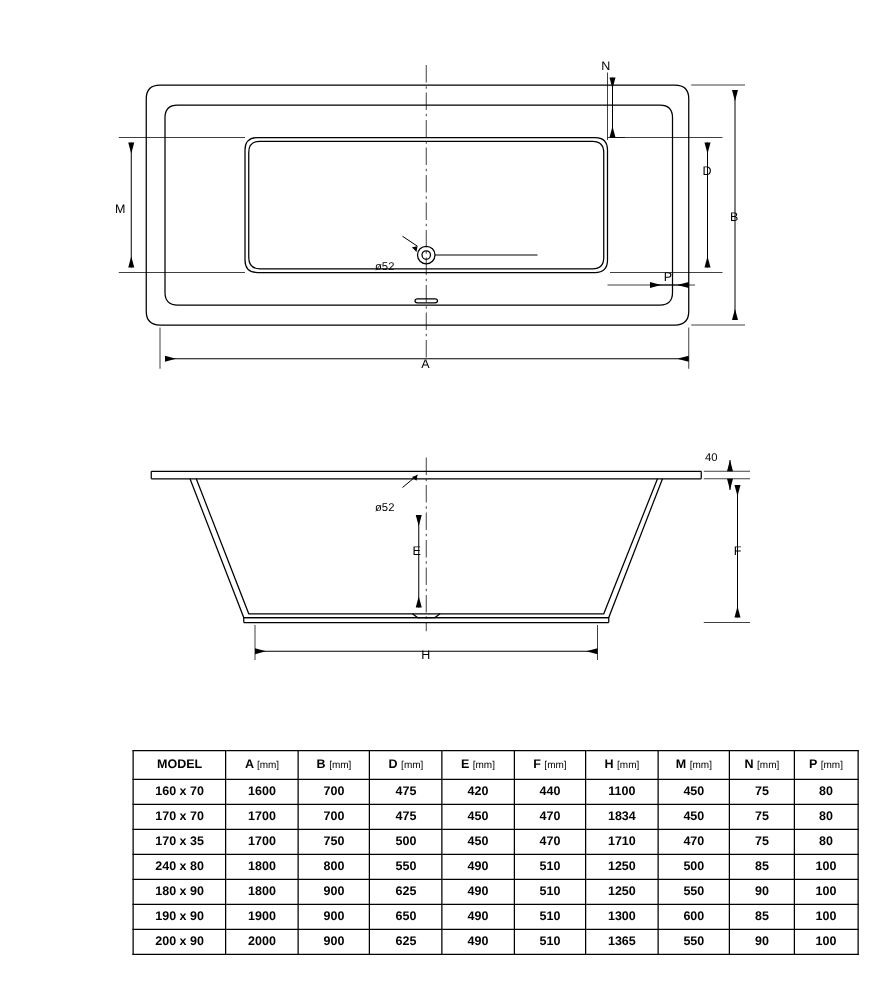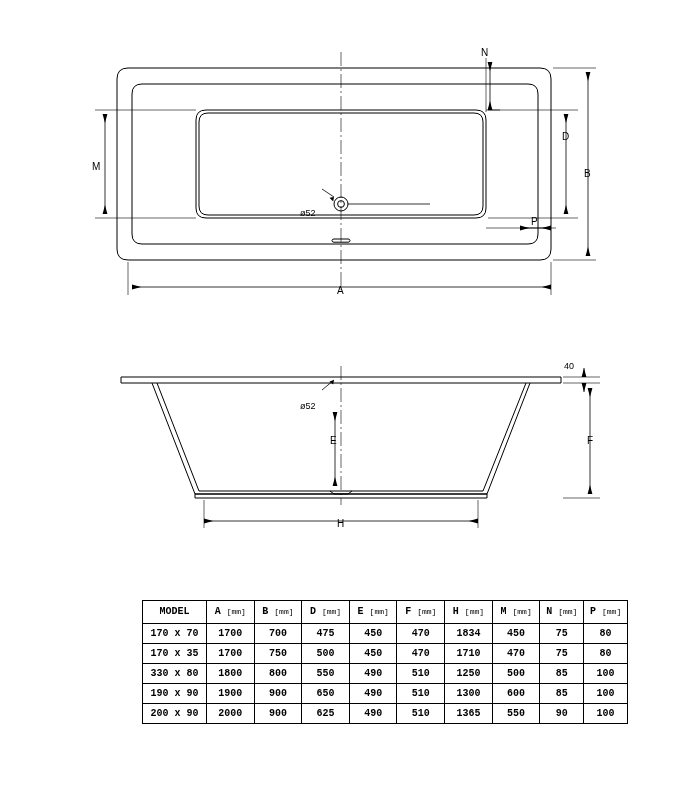--- a/index.html
+++ b/index.html
@@ -28,24 +28,23 @@
     height: 800px;
   }
   .tbl-wrap {
     position: absolute;
     left: 106px;
     top: 600px;
     width: 486px;
   }
   table.spec {
     border-collapse: collapse;
-    font-family: Liberation Mono, monospace;
+    font-family: Liberation Sans, sans-serif;
     font-size: 9.5px;
-    width: 486px;
-    margin-left: 36px;
+    width: 581px;
   }
   table.spec th, table.spec td {
     border: 1px solid #000000;
     text-align: center;
     padding: 2px 1px 3px 1px;
     height: 14px;
     white-space: nowrap;
   }
   table.spec thead th {
     font-weight: bold;
@@ -192,20 +191,32 @@
           <th class="col-dim"><span>E</span> <span class="unit">[mm]</span></th>
           <th class="col-dim"><span>F</span> <span class="unit">[mm]</span></th>
           <th class="col-dim"><span>H</span> <span class="unit">[mm]</span></th>
           <th class="col-dim"><span>M</span> <span class="unit">[mm]</span></th>
           <th class="col-dim-narrow"><span>N</span> <span class="unit">[mm]</span></th>
           <th class="col-dim-narrow"><span>P</span> <span class="unit">[mm]</span></th>
         </tr>
       </thead>
       <tbody id="spec-body">
           <tr>
+            <td class="model col-model">160 x 70</td>
+            <td class="col-dim">1600</td>
+            <td class="col-dim">700</td>
+            <td class="col-dim">475</td>
+            <td class="col-dim">420</td>
+            <td class="col-dim">440</td>
+            <td class="col-dim">1100</td>
+            <td class="col-dim">450</td>
+            <td class="col-dim-narrow">75</td>
+            <td class="col-dim-narrow">80</td>
+          </tr>
+          <tr>
             <td class="model col-model">170 x 70</td>
             <td class="col-dim">1700</td>
             <td class="col-dim">700</td>
             <td class="col-dim">475</td>
             <td class="col-dim">450</td>
             <td class="col-dim">470</td>
             <td class="col-dim">1834</td>
             <td class="col-dim">450</td>
             <td class="col-dim-narrow">75</td>
             <td class="col-dim-narrow">80</td>
@@ -216,29 +227,41 @@
             <td class="col-dim">750</td>
             <td class="col-dim">500</td>
             <td class="col-dim">450</td>
             <td class="col-dim">470</td>
             <td class="col-dim">1710</td>
             <td class="col-dim">470</td>
             <td class="col-dim-narrow">75</td>
             <td class="col-dim-narrow">80</td>
           </tr>
           <tr>
-            <td class="model col-model">330 x 80</td>
+            <td class="model col-model">240 x 80</td>
             <td class="col-dim">1800</td>
             <td class="col-dim">800</td>
             <td class="col-dim">550</td>
             <td class="col-dim">490</td>
             <td class="col-dim">510</td>
             <td class="col-dim">1250</td>
             <td class="col-dim">500</td>
             <td class="col-dim-narrow">85</td>
+            <td class="col-dim-narrow">100</td>
+          </tr>
+          <tr>
+            <td class="model col-model">180 x 90</td>
+            <td class="col-dim">1800</td>
+            <td class="col-dim">900</td>
+            <td class="col-dim">625</td>
+            <td class="col-dim">490</td>
+            <td class="col-dim">510</td>
+            <td class="col-dim">1250</td>
+            <td class="col-dim">550</td>
+            <td class="col-dim-narrow">90</td>
             <td class="col-dim-narrow">100</td>
           </tr>
           <tr>
             <td class="model col-model">190 x 90</td>
             <td class="col-dim">1900</td>
             <td class="col-dim">900</td>
             <td class="col-dim">650</td>
             <td class="col-dim">490</td>
             <td class="col-dim">510</td>
             <td class="col-dim">1300</td>

